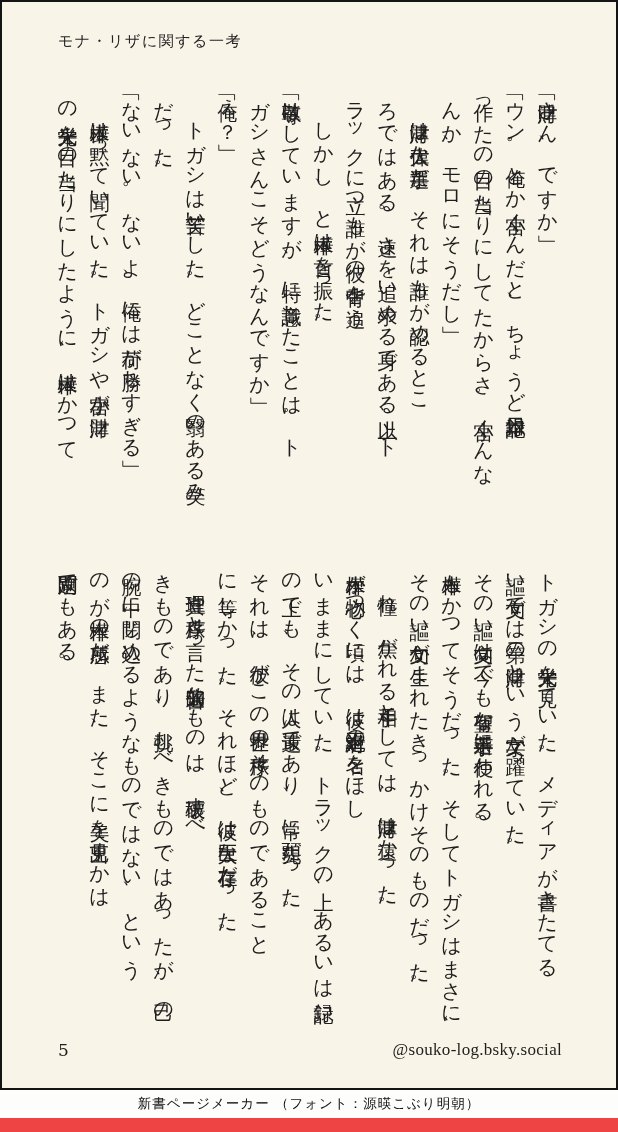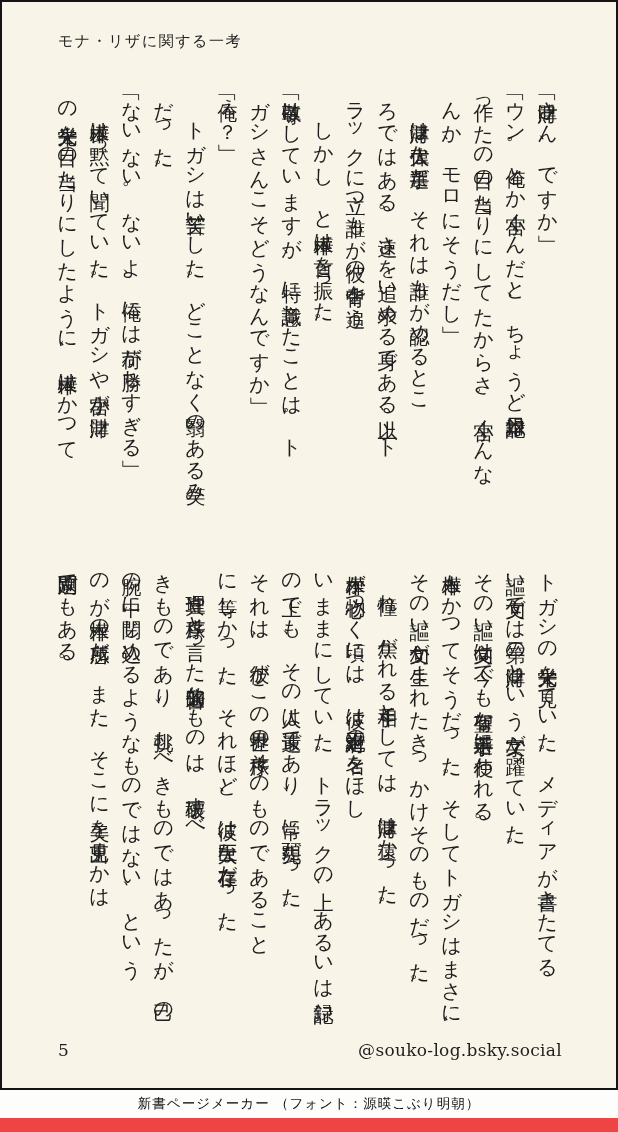--- a/index.html
+++ b/index.html
@@ -59,20 +59,21 @@
     font-size: 17px;
     color: #1e1e1e;
   }
   .credit {
     position: absolute;
     right: 54px;
     bottom: 28px;
     font-size: 17px;
     color: #1e1e1e;
     letter-spacing: 0.3px;
+    font-family: Liberation Serif, serif;
   }
   .caption {
     position: absolute;
     left: 0;
     top: 1090px;
     width: 618px;
     height: 28px;
     display: flex;
     align-items: center;
     justify-content: center;

